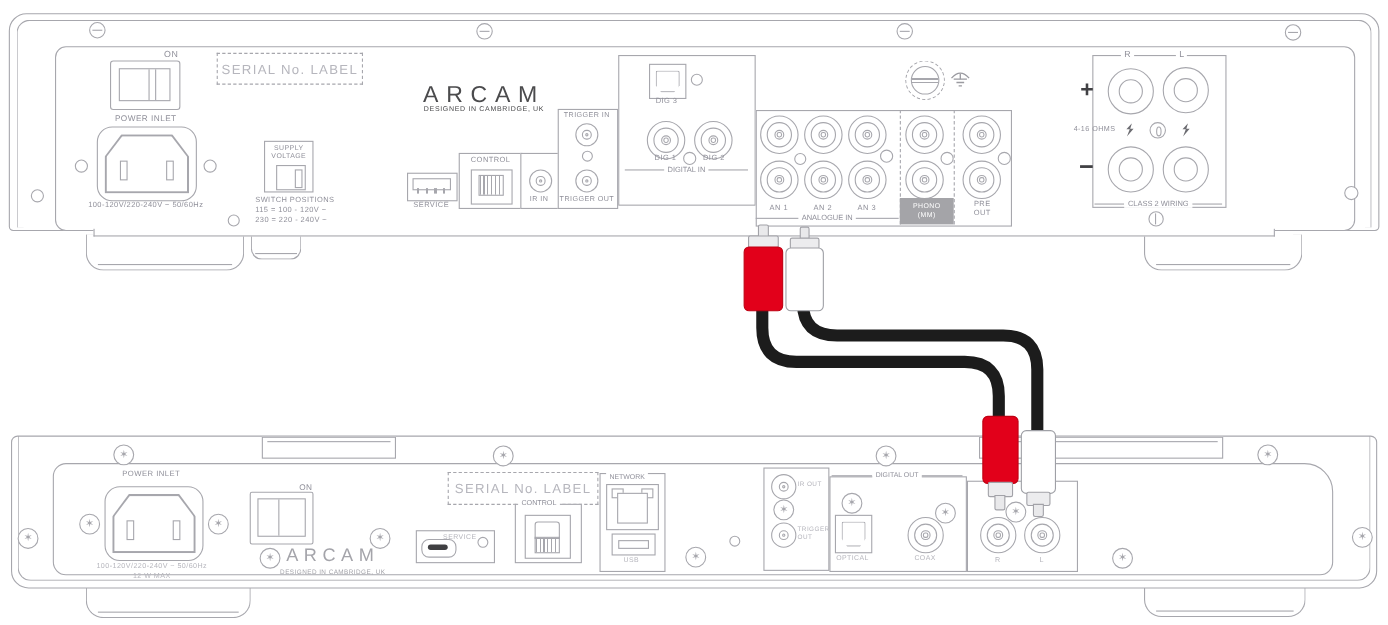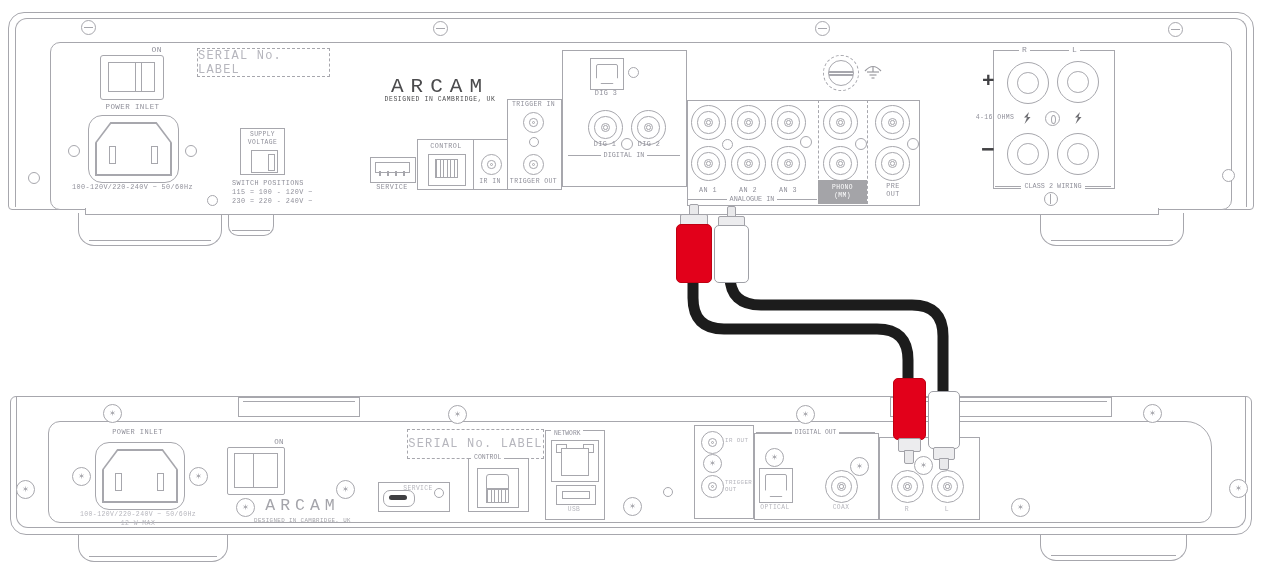--- a/index.html
+++ b/index.html
@@ -1,17 +1,17 @@
 <!DOCTYPE html>
 <html style="--line: #a7a7ad; --text: #90909a; --faint: #b6b6bd; --brand_dark: #4b4b4d; --brand_light: #a4a4aa; --badge: #a4a4a8; --badge_text: #ffffff; --red_plug: #e2001a; --white_plug: #ffffff; --cable: #1c1c1c;"><head>
 <meta charset="utf-8">
 <style>
   html,body{margin:0;padding:0;background:#fff}
   #stage{position:relative;width:1262px;height:568px;background:#fff;overflow:hidden;
-         font-family:Liberation Mono, monospace;color:var(--text)}
+         font-family:Liberation Sans, sans-serif;color:var(--text)}
   .abs{position:absolute}
   .bx{position:absolute;border:1px solid var(--line);background:#fff}
   .nb{background:transparent}
   .dash{border-style:dashed}
   .t{position:absolute;text-align:center;color:var(--text);letter-spacing:.4px;line-height:1.2;white-space:pre-line}
   .tl{text-align:left}
   .obl{position:absolute;background:#fff;color:var(--text);padding:0 3px;text-align:center;white-space:nowrap;z-index:2}
   .hg{position:absolute;display:flex;align-items:center;color:var(--text);z-index:2}
   .hg::before,.hg::after{content:"";flex:1;border-top:1px solid var(--line)}
   .hg b{font-weight:normal;padding:0 3px;background:#fff;white-space:nowrap}

